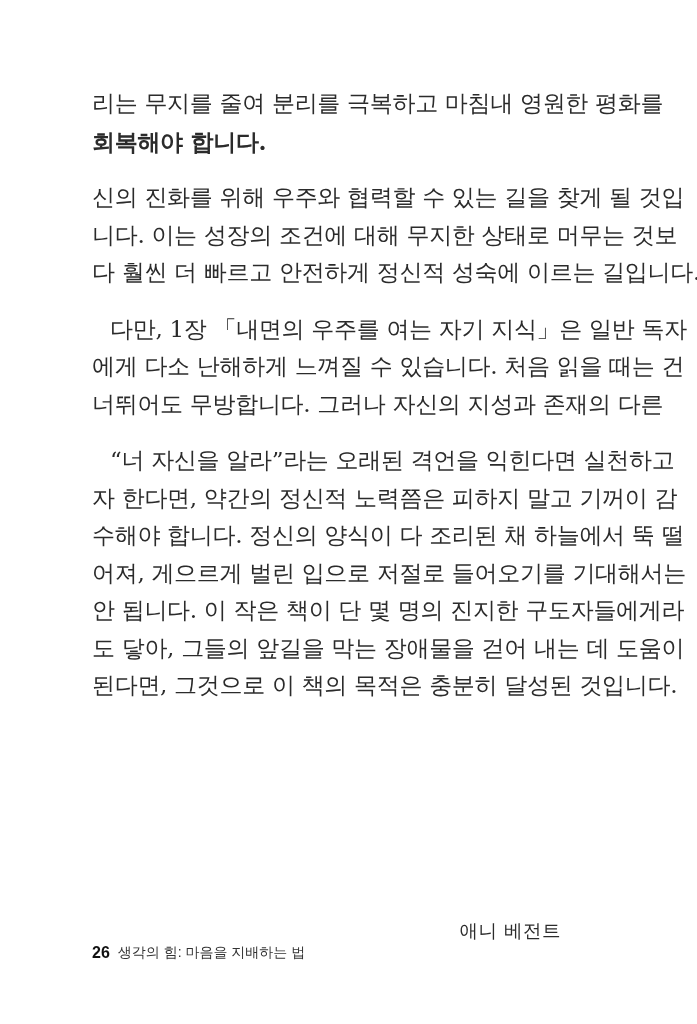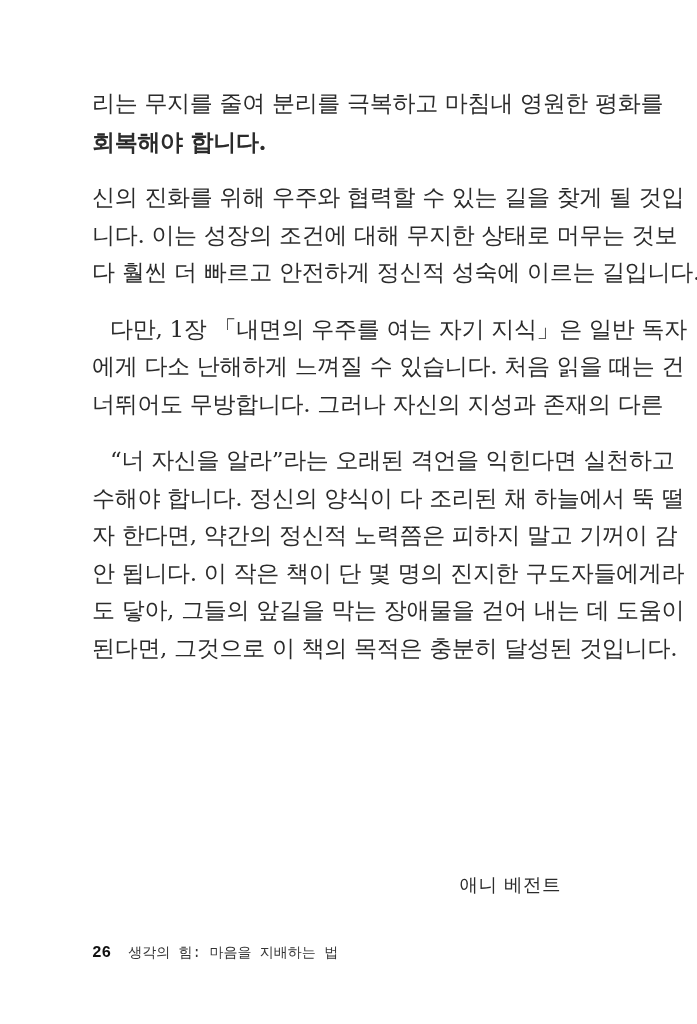--- a/index.html
+++ b/index.html
@@ -37,35 +37,35 @@
       text-align-last: justify;
     }
     .line.last {
       text-align-last: left;
       font-weight: bold;
     }
     .indent { padding-left: 18px; }
     .signature {
       position: absolute;
       right: 136px;
-      top: 866px;
+      top: 912px;
       font-size: 18.5px;
       line-height: 37px;
       letter-spacing: 0.5px;
     }
     .footer {
       position: absolute;
       left: 92px;
       top: 944px;
-      font-family: Liberation Mono, monospace;
+      font-family: Liberation Sans, sans-serif;
       font-size: 14px;
       color: #333333;
       display: flex;
       align-items: flex-start;
-      gap: 17px;
+      gap: 8px;
     }
     .page-number {
       font-weight: bold;
       font-size: 16px;
       color: #111111;
     }
   </style>
 </head>
 <body>
 
@@ -79,22 +79,23 @@
     <span class="line">니다. 이는 성장의 조건에 대해 무지한 상태로 머무는 것보</span>
     <span class="line">다 훨씬 더 빠르고 안전하게 정신적 성숙에 이르는 길입니다.</span>
   </p>
   <p class="para">
     <span class="line indent">다만, 1장 「내면의 우주를 여는 자기 지식」은 일반 독자</span>
     <span class="line">에게 다소 난해하게 느껴질 수 있습니다. 처음 읽을 때는 건</span>
     <span class="line">너뛰어도 무방합니다. 그러나 자신의 지성과 존재의 다른</span>
   </p>
   <p class="para">
     <span class="line indent">“너 자신을 알라”라는 오래된 격언을 익힌다면 실천하고</span>
+    <span class="line">자 한다면, 약간의 정신적 노력쯤은 피하지 말고 기꺼이 감</span>
     <span class="line">수해야 합니다. 정신의 양식이 다 조리된 채 하늘에서 뚝 떨</span>
-    <span class="line">자 한다면, 약간의 정신적 노력쯤은 피하지 말고 기꺼이 감</span>
+    <span class="line">어져, 게으르게 벌린 입으로 저절로 들어오기를 기대해서는</span>
     <span class="line">안 됩니다. 이 작은 책이 단 몇 명의 진지한 구도자들에게라</span>
     <span class="line">도 닿아, 그들의 앞길을 막는 장애물을 걷어 내는 데 도움이</span>
     <span class="line">된다면, 그것으로 이 책의 목적은 충분히 달성된 것입니다.</span>
   </p>
 </div>
 
 <div class="signature">애니 베전트</div>
 
 <div class="footer">
   <span class="page-number">26</span>

